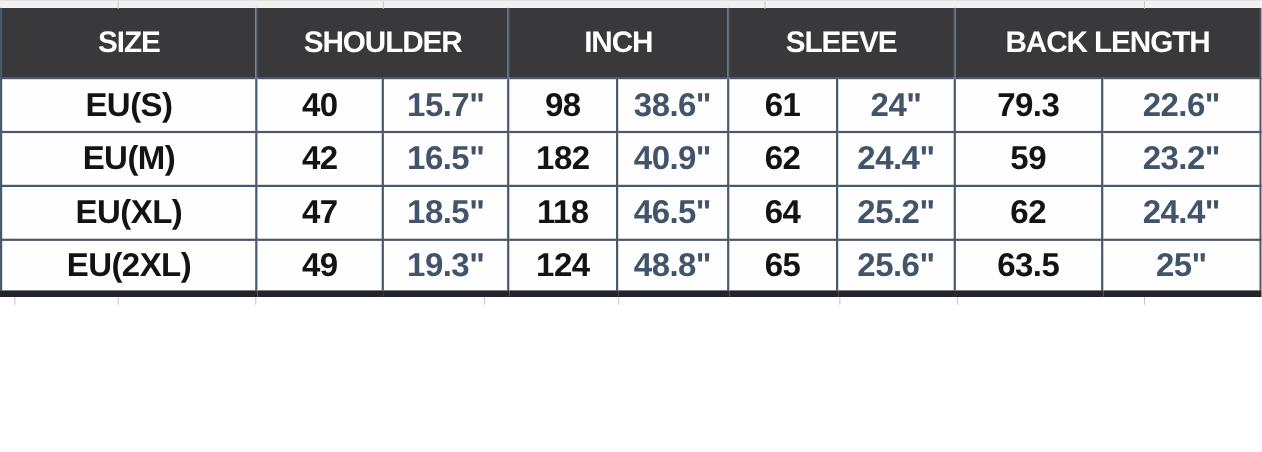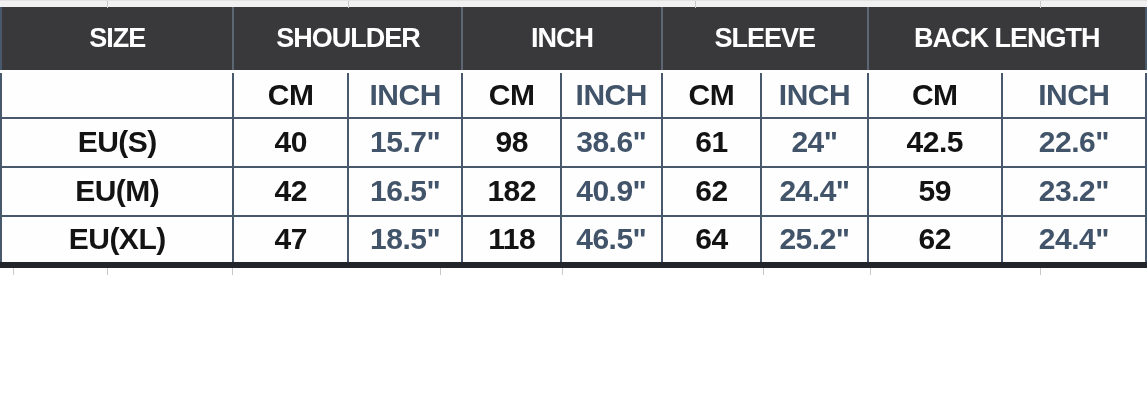--- a/index.html
+++ b/index.html
@@ -106,42 +106,31 @@
         <col style="width:12.6%">
     </colgroup>
     <thead>
       <tr class="group-row">
         <th>SIZE</th>
         <th colspan="2">SHOULDER</th>
         <th colspan="2">INCH</th>
         <th colspan="2">SLEEVE</th>
         <th colspan="2">BACK LENGTH</th>
       </tr>
-      <tr class="unit-row">
-        <th></th>
-        <th class="cm">CM</th>
-        <th class="inch">INCH</th>
-        <th class="cm">CM</th>
-        <th class="inch">INCH</th>
-        <th class="cm">CM</th>
-        <th class="inch">INCH</th>
-        <th class="cm">CM</th>
-        <th class="inch">INCH</th>
-      </tr>
     </thead>
     <tbody>
       <tr>
         <th class="row-label">EU(S)</th>
         <td class="cm">40</td>
         <td class="inch">15.7"</td>
         <td class="cm">98</td>
         <td class="inch">38.6"</td>
         <td class="cm">61</td>
         <td class="inch">24"</td>
-        <td class="cm">42.5</td>
+        <td class="cm">79.3</td>
         <td class="inch">22.6"</td>
       </tr>
       <tr>
         <th class="row-label">EU(M)</th>
         <td class="cm">42</td>
         <td class="inch">16.5"</td>
         <td class="cm">182</td>
         <td class="inch">40.9"</td>
         <td class="cm">62</td>
         <td class="inch">24.4"</td>
@@ -152,20 +141,31 @@
         <th class="row-label">EU(XL)</th>
         <td class="cm">47</td>
         <td class="inch">18.5"</td>
         <td class="cm">118</td>
         <td class="inch">46.5"</td>
         <td class="cm">64</td>
         <td class="inch">25.2"</td>
         <td class="cm">62</td>
         <td class="inch">24.4"</td>
       </tr>
+      <tr>
+        <th class="row-label">EU(2XL)</th>
+        <td class="cm">49</td>
+        <td class="inch">19.3"</td>
+        <td class="cm">124</td>
+        <td class="inch">48.8"</td>
+        <td class="cm">65</td>
+        <td class="inch">25.6"</td>
+        <td class="cm">63.5</td>
+        <td class="inch">25"</td>
+      </tr>
     </tbody>
   </table>
 
   <div class="remnant bottom">
     <span class="tick" style="left:13px"></span>
     <span class="tick" style="left:107px"></span>
     <span class="tick" style="left:232px"></span>
     <span class="tick" style="left:440px"></span>
     <span class="tick" style="left:562px"></span>
     <span class="tick" style="left:763px"></span>

